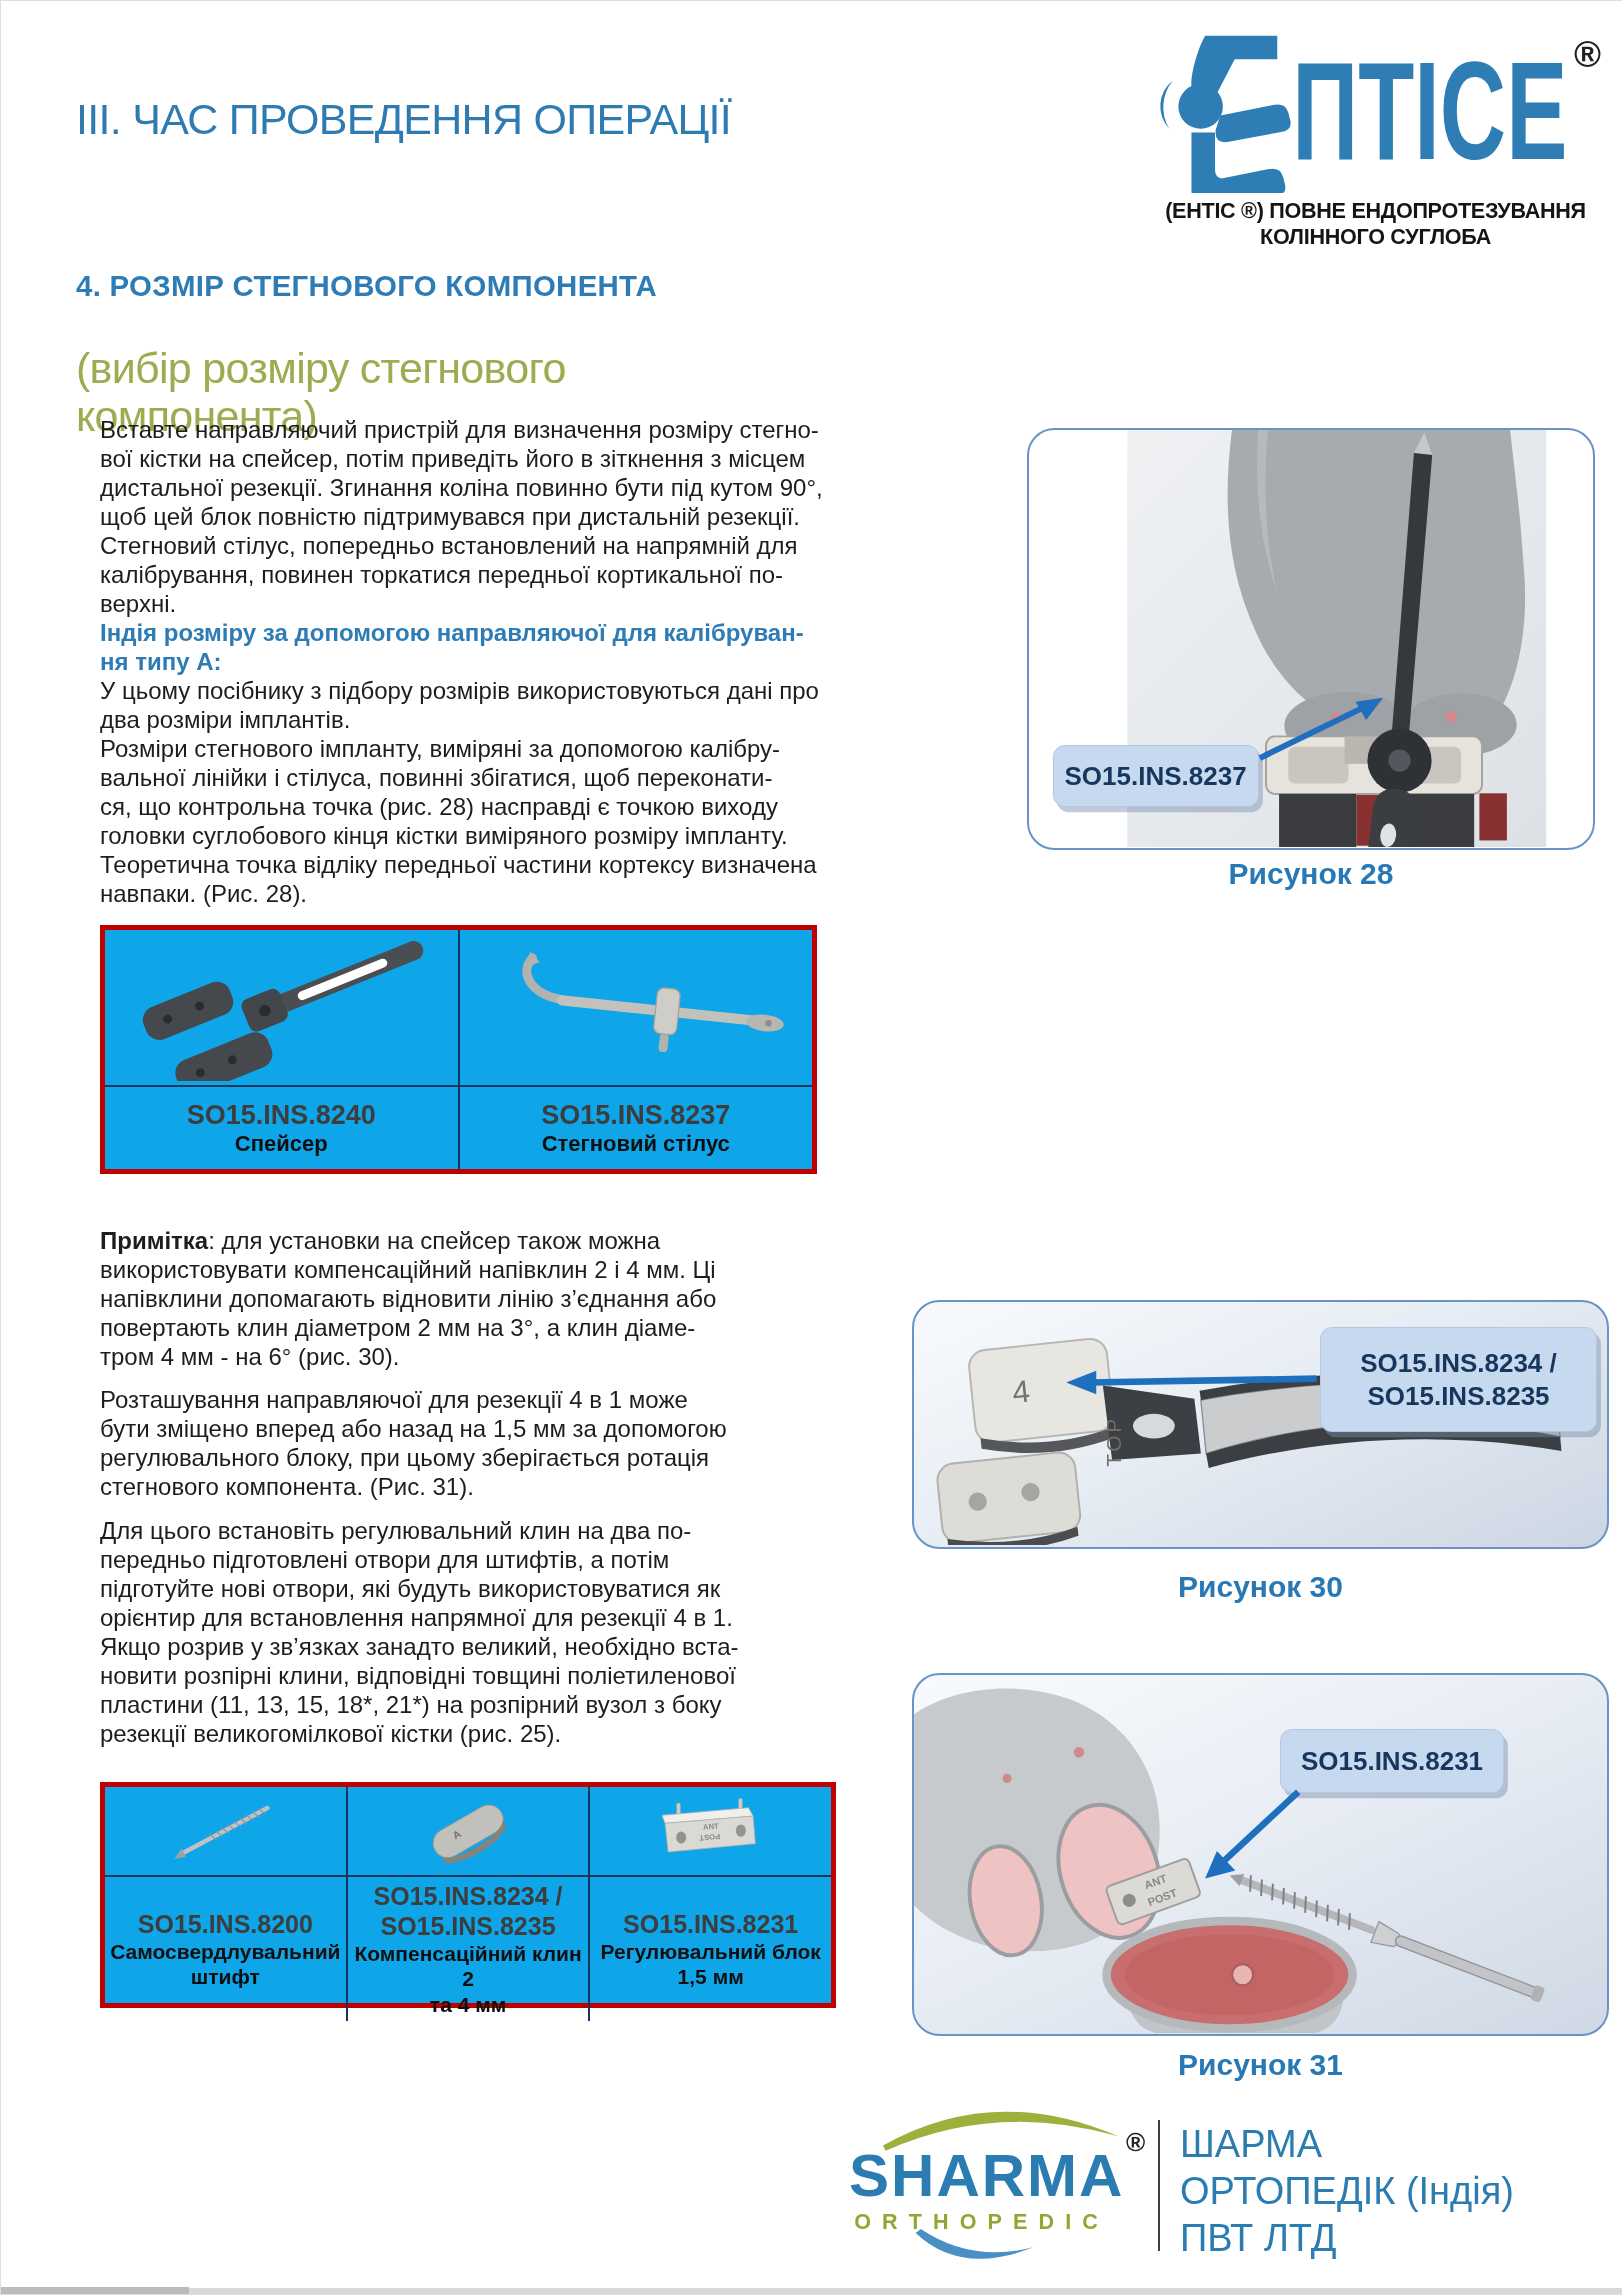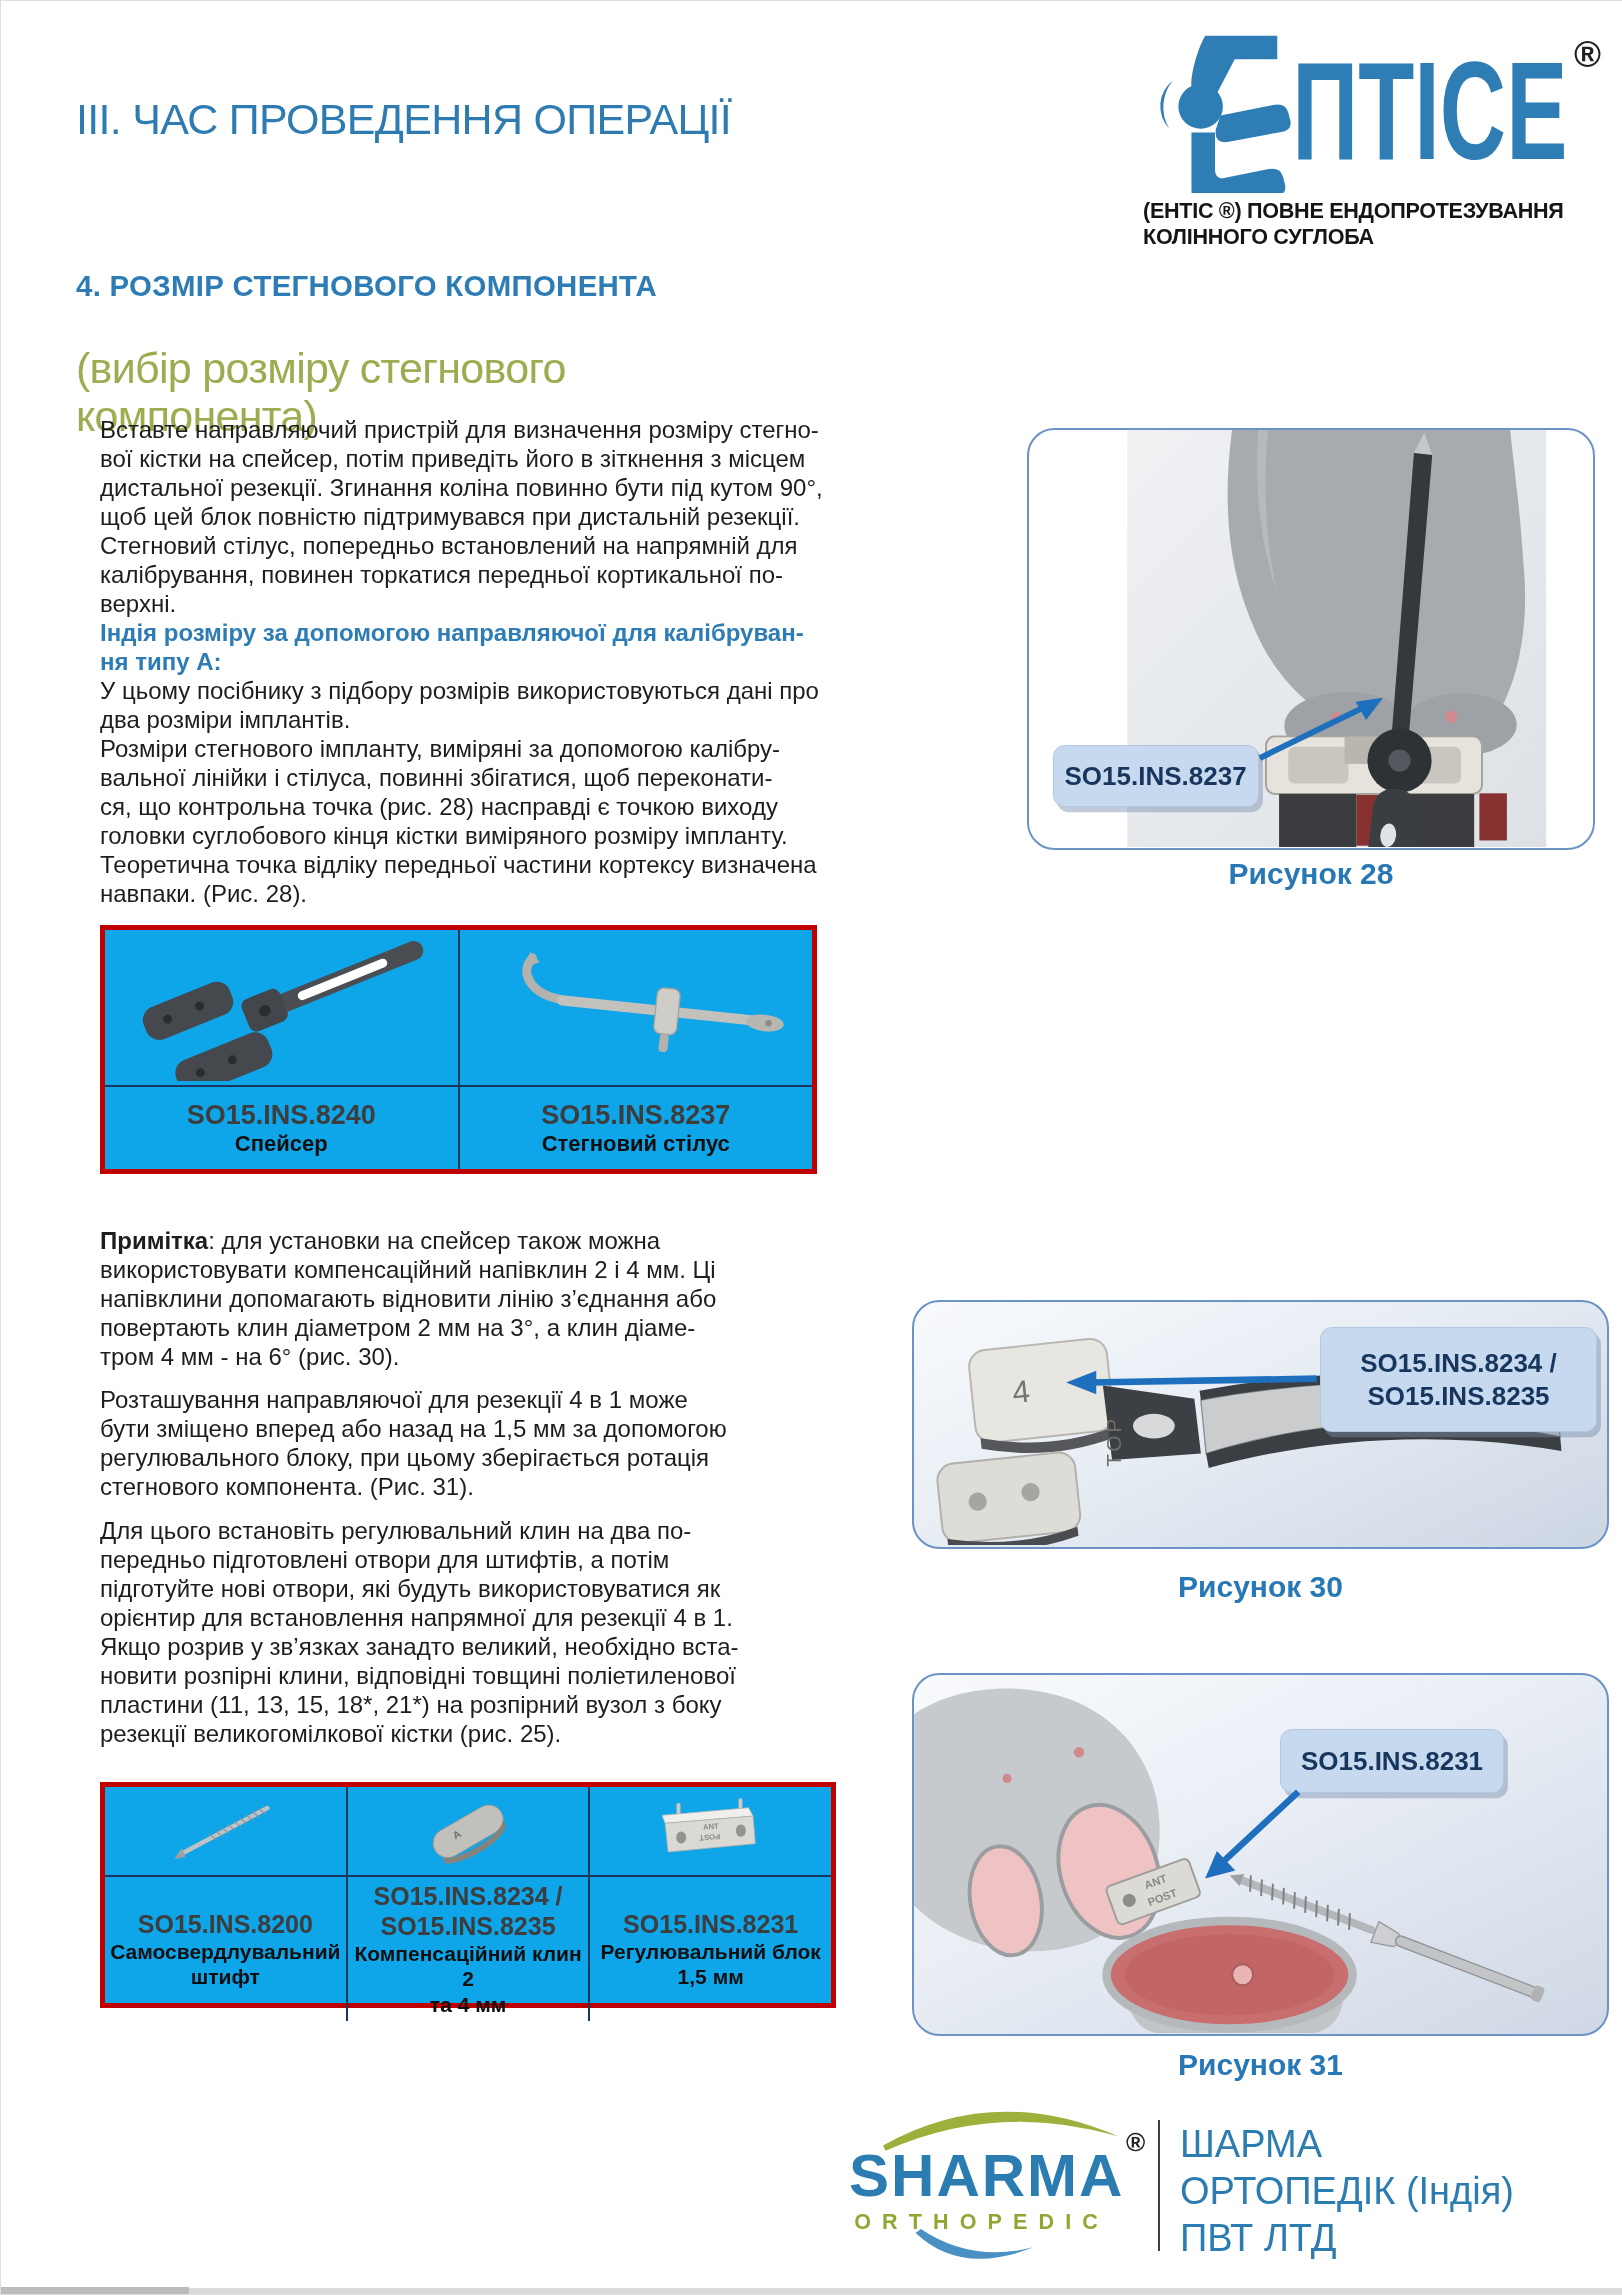--- a/index.html
+++ b/index.html
@@ -10,21 +10,21 @@
   }
   .abs{position:absolute;}
   .pre{white-space:pre-line;}
 
   
   .doc-title{left:75px;top:73px;font-weight:normal;font-size:43px;line-height:48px;letter-spacing:-0.7px;margin-top:21px;}
   .doc-title .t1{color:#2e7bb1;}
   .doc-title .t2{color:#9dac51;}
 
   
-  .entice{left:1142px;top:27.5px;width:465px;text-align:left;}
+  .entice{left:1142px;top:27.5px;width:465px;text-align:center;}
   .entice-cap{margin-top:3.9px;font-weight:bold;font-size:21.6px;line-height:26px;color:#151515;letter-spacing:-0.3px;}
 
   
   .sec-head{left:75px;top:268px;font-weight:bold;font-size:29.4px;color:#2d7cb5;letter-spacing:0.3px;}
   .sec-sub{left:75px;top:313px;font-weight:bold;font-size:28px;line-height:37px;color:#2d7cb5;}
 
   
   .bodycol{left:99px;top:414px;width:870px;font-size:24px;line-height:29px;color:#1d1d1d;}
   .bodycol div{margin:0;}
   .bluehead{color:#2d7cb5;font-weight:bold;}

